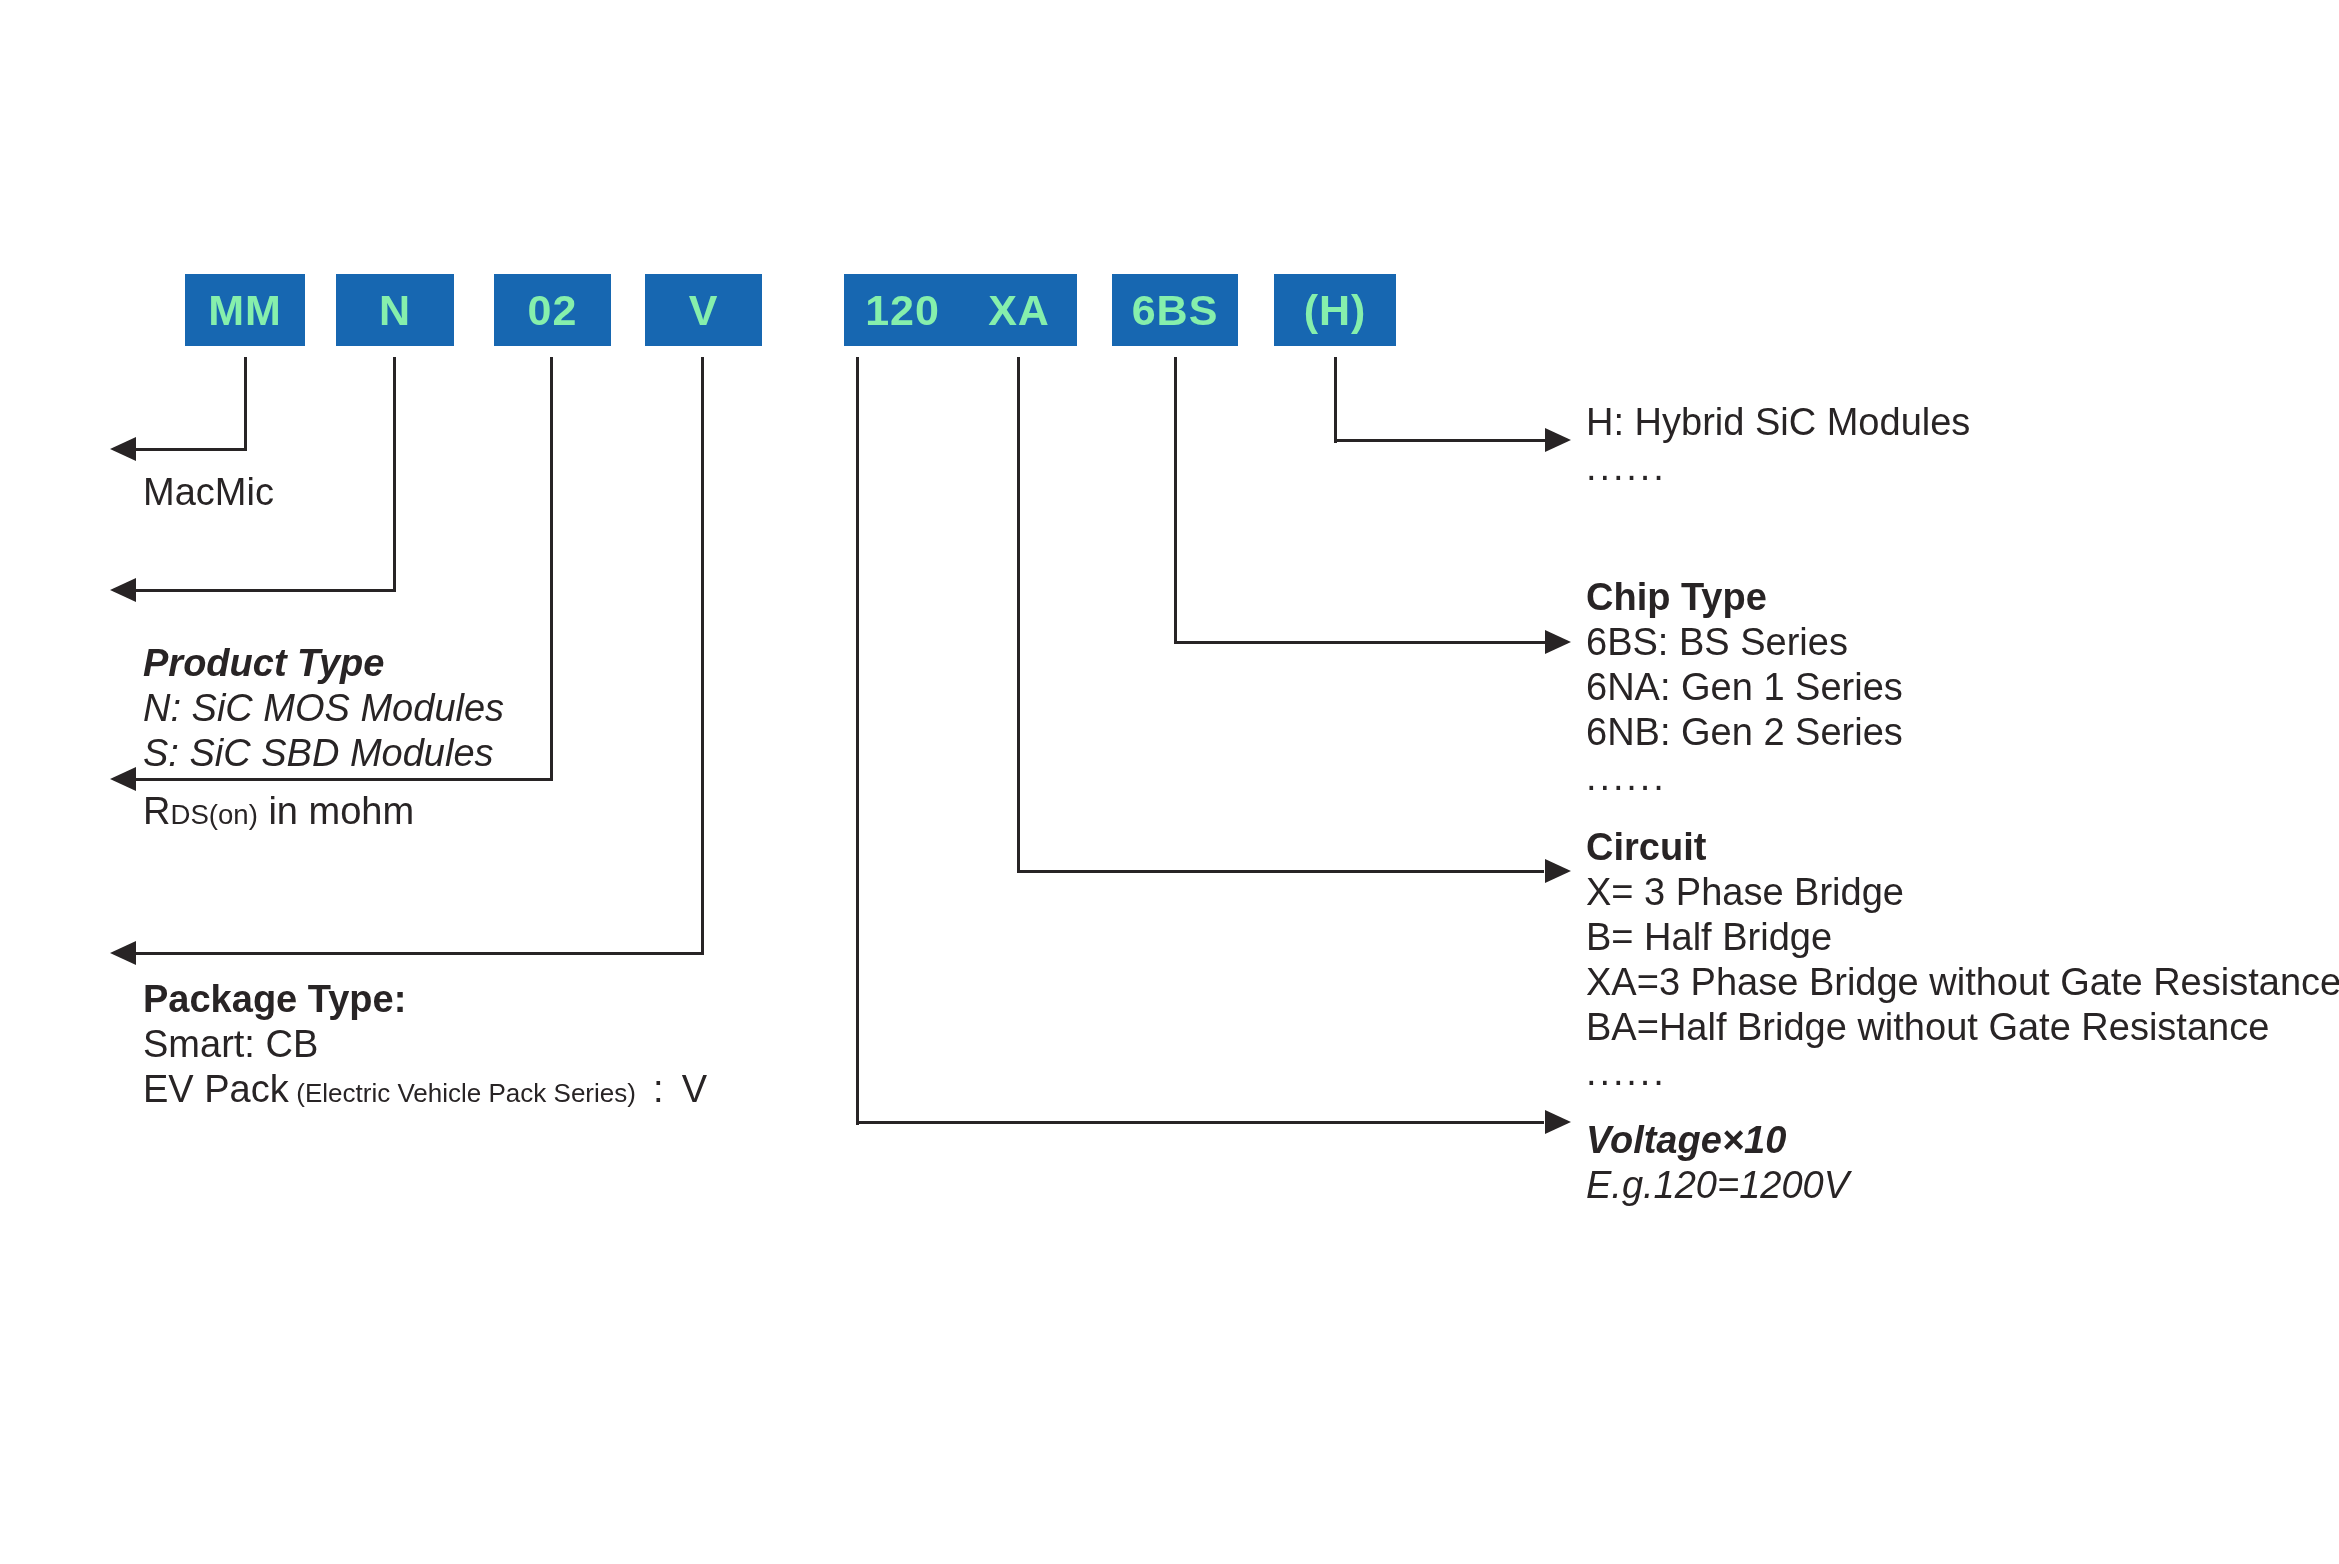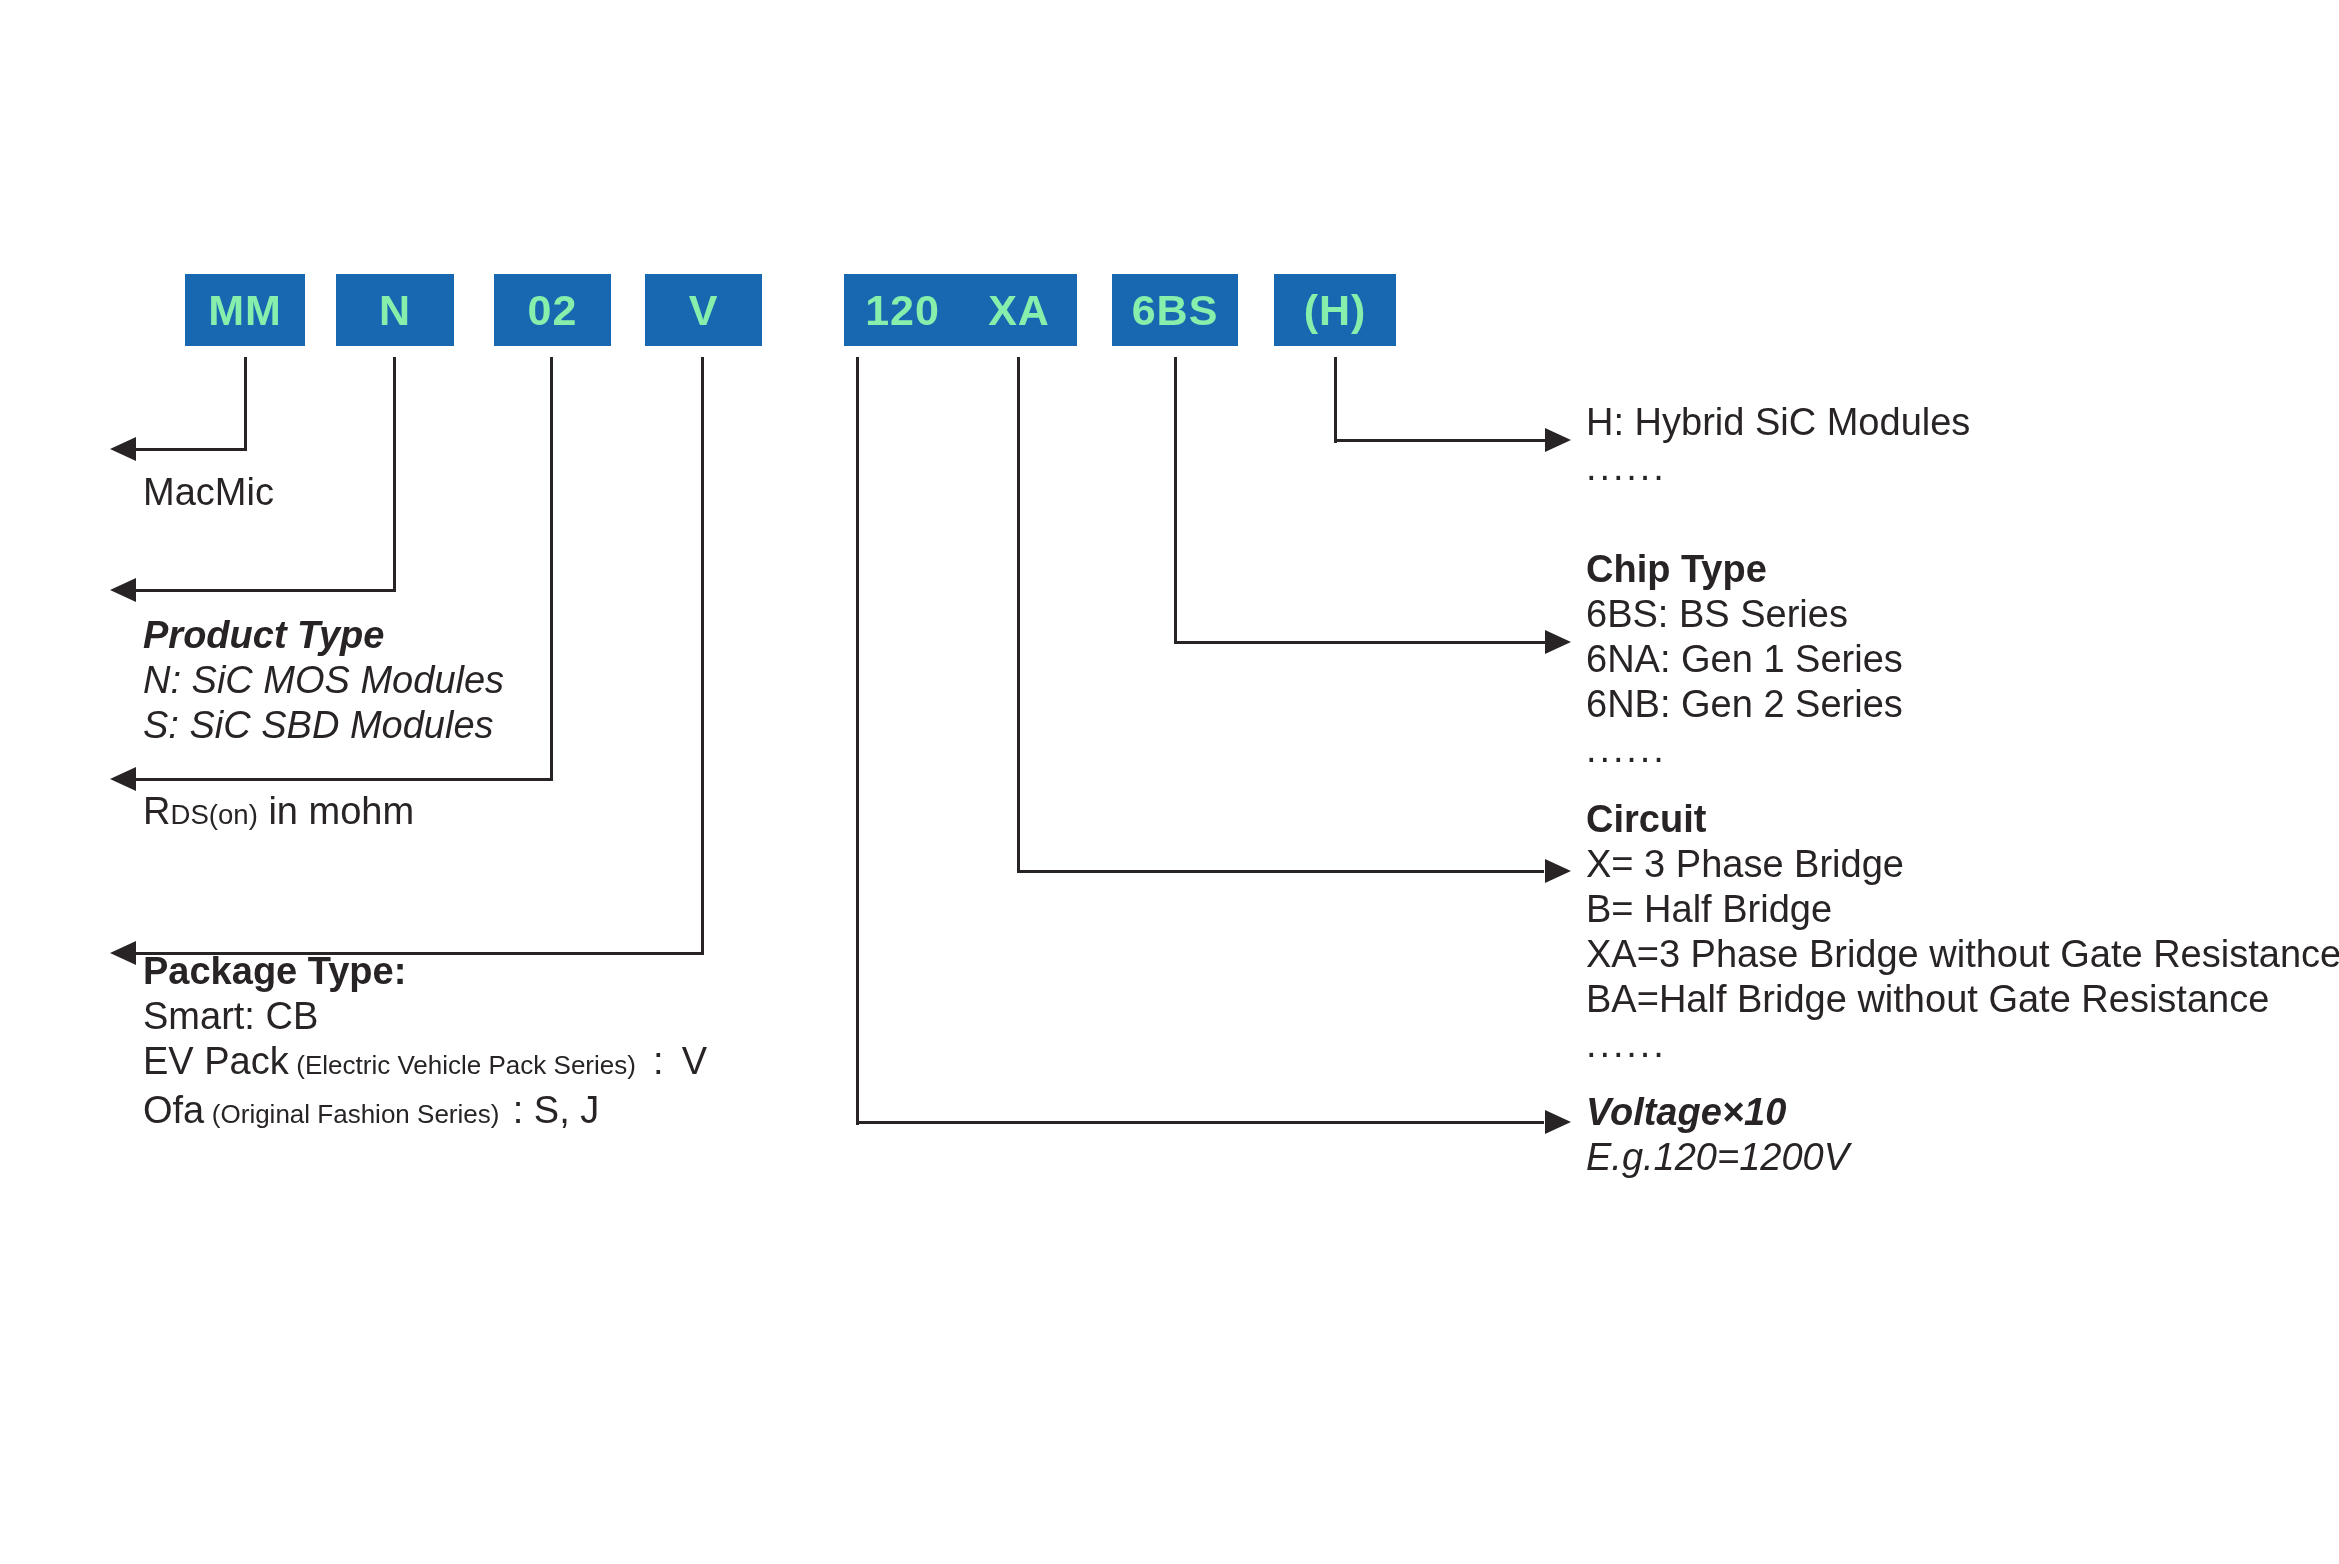--- a/index.html
+++ b/index.html
@@ -22,21 +22,21 @@
   .hline{position:absolute;height:2.9px;background:var(--ink,#282425);}
   .arrow-l{position:absolute;width:0;height:0;
     border-top:12.4px solid transparent;border-bottom:12.4px solid transparent;
     border-right:26px solid var(--ink,#282425);}
   .arrow-r{position:absolute;width:0;height:0;
     border-top:12.4px solid transparent;border-bottom:12.4px solid transparent;
     border-left:26px solid var(--ink,#282425);}
   
   .txt{position:absolute;font-size:38px;line-height:45px;white-space:nowrap;}
   .txt .ln{display:block;}
-  .hd{font-weight:bold;}
+  .hd{font-weight:bold;margin-top:28px;}
   .dots{letter-spacing:2.9px;}
   .sub{font-size:27.6px;}
   .paren{font-size:26px;margin:0 7.6px;}
   .sfx{margin-left:5.7px;}
   .sfx-wide{margin-left:9.5px;word-spacing:7.6px;}
 </style>
 </head>
 <body>
 
 <div id="canvas">
@@ -125,21 +125,20 @@
   </div>
 
   <div class="txt" style="left:143px;top:789px;">
     <span>R</span><span class="sub">DS(on)</span><span> in mohm</span>
   </div>
 
   <div class="txt" style="left:143px;top:949px;">
     <span class="ln hd">Package Type:</span>
     <span class="ln">Smart: CB</span>
     <span class="ln"><span>EV Pack</span><span class="paren">(Electric Vehicle Pack Series)</span><span class="sfx-wide">: V</span></span>
-    <span class="ln"><span>Ofa</span><span class="paren">(Original Fashion Series)</span><span class="sfx">: S, J</span></span>
   </div>
 
   <div class="txt" style="left:1586px;top:400px;">
     <span class="ln">H: Hybrid SiC Modules</span>
     <span class="ln dots">......</span>
   </div>
 
   <div class="txt" style="left:1586px;top:547px;">
     <span class="ln hd">Chip Type</span>
     <span class="ln">6BS: BS Series</span>

